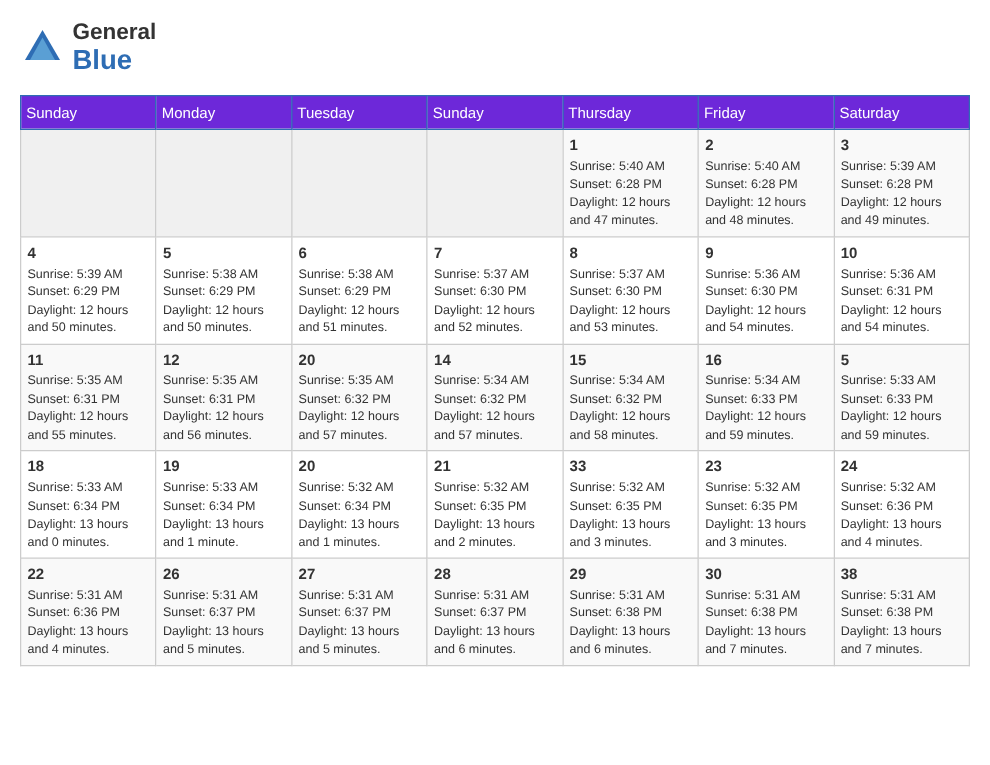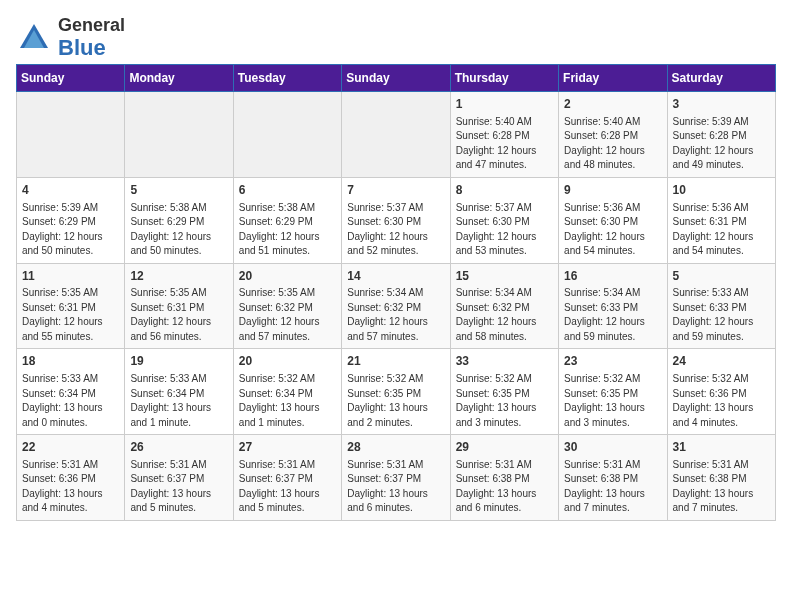--- a/index.html
+++ b/index.html
@@ -7,21 +7,21 @@
       font-family: Arial, sans-serif;
       background: #fff;
       width: 792px;
       min-height: 612px;
       padding: 16px;
     }
     .header {
       display: flex;
       justify-content: space-between;
       align-items: flex-end;
-      margin-bottom: 4px;
+      margin-bottom: 16px;
     }
     .logo {
       display: flex;
       align-items: center;
       gap: 6px;
     }
     .logo-text {
       display: flex;
       flex-direction: column;
       line-height: 1.1;
@@ -51,26 +51,26 @@
     .calendar-subtitle {
       font-size: 15px;
       color: #555;
     }
     table {
       width: 100%;
       border-collapse: collapse;
       font-size: 11px;
     }
     thead tr th {
-      background-color: #4c1d95;
+      background-color: #6d28d9;
       color: #fff;
       padding: 6px 4px;
       text-align: left;
       font-size: 12px;
-      font-weight: bold;
+      font-weight: normal;
       border: 1px solid #2e6db4;
     }
     tbody tr td {
       border: 1px solid #ccc;
       vertical-align: top;
       padding: 4px 5px;
       height: 80px;
       width: calc(100% / 7);
       background: #fff;
       color: #333;
@@ -344,21 +344,21 @@
 and 6 minutes.</div>
         </td>
         <td>
           <span class="day-number">30</span>
           <div class="day-info" style="white-space: pre-line;">Sunrise: 5:31 AM
 Sunset: 6:38 PM
 Daylight: 13 hours
 and 7 minutes.</div>
         </td>
         <td>
-          <span class="day-number">31</span>
+          <span class="day-number">38</span>
           <div class="day-info" style="white-space: pre-line;">Sunrise: 5:31 AM
 Sunset: 6:38 PM
 Daylight: 13 hours
 and 7 minutes.</div>
         </td>
       </tr>
     </tbody>
 </table>
 
 </body></html>

